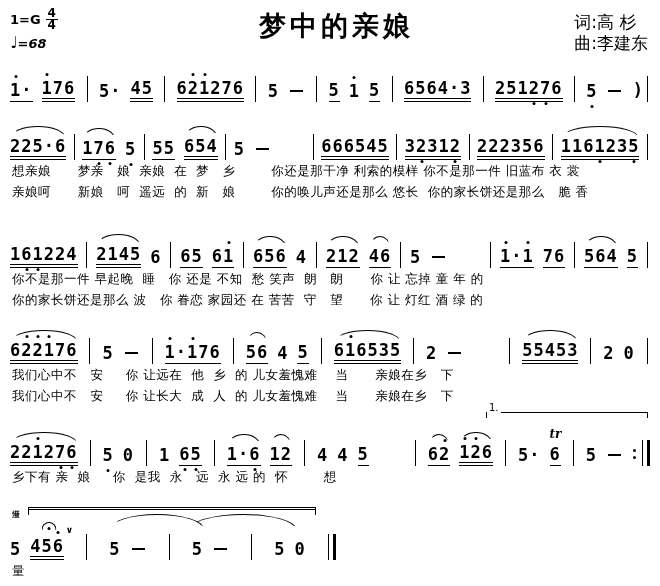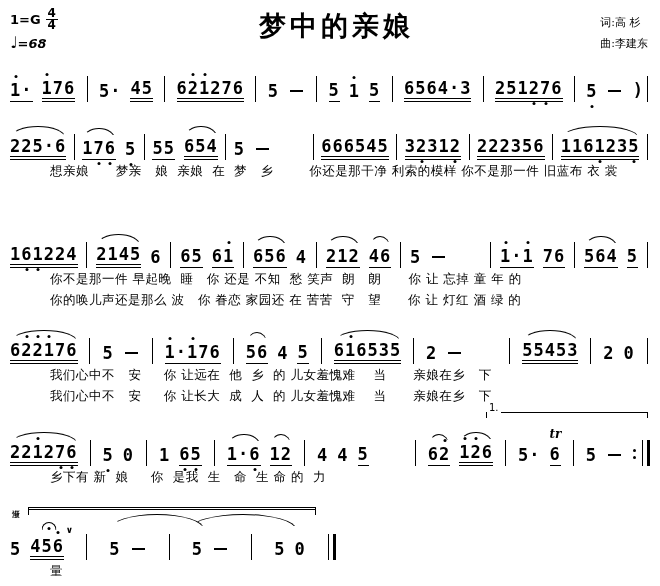--- a/index.html
+++ b/index.html
@@ -9,21 +9,21 @@
   
   #keyblock{position:absolute;left:10px;top:8px;font-weight:700;font-size:13px;line-height:15px;}
   .keyrow{display:flex;align-items:center;gap:5px;}
   .frac{display:inline-block;text-align:center;font-size:12px;line-height:11px;}
   .frac b{display:block;border-bottom:1px solid #000;padding:0 2px;}
   .frac i{display:block;font-style:normal;}
   #temporow{margin-top:4px;font-size:13px;font-style:italic;}
   #temporow .notechar{font-size:16px;}
   #title{position:absolute;left:13px;right:0;top:8px;text-align:center;
          font:700 27px "Liberation Serif","DejaVu Serif",serif;letter-spacing:4px;}
-  #credits{position:absolute;right:12px;top:12px;font-size:11px;line-height:21px;text-align:left;}
+  #credits{position:absolute;right:12px;top:12px;font-size:17px;line-height:21px;text-align:left;}
 
   
   .sys{position:absolute;left:8px;right:8px;}
   .sys.s1{top:62px;}
   .sys.s2{top:120px;}
   .sys.s3{top:228px;}
   .sys.s4{top:324px;}
   .sys.s5{top:426px;}
   .sys.s6{top:520px;left:8px;right:auto;width:330px;}
 
@@ -47,21 +47,21 @@
 
   .arc::before{content:"";position:absolute;top:-12px;left:1px;right:1px;height:9px;
        border:1.5px solid transparent;border-top-color:#000;
        border-radius:50% 50% 0 0/100% 100% 0 0;}
   .fer::after{content:"";position:absolute;top:-16px;left:55%;transform:translateX(-50%);
        width:13px;height:7px;border:1.5px solid #000;border-bottom:none;border-radius:13px 13px 0 0;}
   .ferdot{position:absolute;top:-11px;left:55%;transform:translateX(-50%);width:3px;height:3px;background:#000;border-radius:50%;}
   .trm{position:absolute;top:-19px;left:0;font:italic 700 12px "DejaVu Serif",serif;letter-spacing:0;}
   .vm{position:absolute;top:-13px;right:-10px;font:700 9px "DejaVu Sans",sans-serif;}
 
-  .lyr{font-size:12.5px;line-height:21px;white-space:pre;padding-left:4px;letter-spacing:.5px;margin-left:38px;}
+  .lyr{font-size:12.5px;line-height:21px;white-space:pre;padding-left:4px;letter-spacing:.5px;}
 
   
   .volta{position:absolute;top:-14px;right:4px;width:162px;height:6px;border-top:1px solid #000;}
   .volta::before,.volta::after{content:"";position:absolute;top:-1px;width:1px;height:6px;background:#000;}
   .volta::before{left:0;} .volta::after{right:0;}
   .volta span{position:absolute;left:1px;top:-11px;font-size:10px;background:#fff;padding:0 2px;}
 
   
   .lbracket{position:absolute;top:-13px;left:20px;width:288px;height:7px;border-top:3px double #000;}
   .lbracket::before,.lbracket::after{content:"";position:absolute;top:-3px;width:1px;height:8px;background:#000;}
@@ -276,20 +276,21 @@
             <span class="ch">2</span>
             <span class="ch">3</span>
             <span class="ch">5<i class="db"></i></span>
           </span>
         </span>
         <span class="endbar">
           <span class="bar"></span>
         </span>
       </div>
       <div class="lyr">想亲娘      梦亲   娘  亲娘  在  梦   乡        你还是那干净 利索的模样 你不是那一件 旧蓝布 衣 裳</div>
+      <div class="lyr">亲娘呵      新娘   呵  遥远  的  新   娘        你的唤儿声还是那么 悠长  你的家长饼还是那么   脆 香</div>
     </div>
     <div class="sys s3">
       <div class="notation">
         <span class="measure">
           <span class="grp u2">
             <span class="ch">1</span>
             <span class="ch">6<i class="db"></i></span>
             <span class="ch">1<i class="db"></i></span>
             <span class="ch">2</span>
             <span class="ch">2</span>
@@ -372,21 +373,21 @@
           </span>
           <span class="grp u1">
             <span class="ch">5</span>
           </span>
         </span>
         <span class="endbar">
           <span class="bar"></span>
         </span>
       </div>
       <div class="lyr">你不是那一件 早起晚  睡   你 还是 不知  愁 笑声  朗   朗      你 让 忘掉 童 年 的</div>
-      <div class="lyr">你的唤儿声还是那么 波   你 眷恋 家园还 在 苦苦  守   望      你 让 灯红 酒 绿 的</div>
+      <div class="lyr">你的家长饼还是那么 波   你 眷恋 家园还 在 苦苦  守   望      你 让 灯红 酒 绿 的</div>
     </div>
     <div class="sys s4">
       <div class="notation">
         <span class="measure">
           <span class="grp u2 arc">
             <span class="ch">6</span>
             <span class="ch">2<i class="da"></i></span>
             <span class="ch">2<i class="da"></i></span>
             <span class="ch">1<i class="da"></i></span>
             <span class="ch">7</span>
@@ -563,21 +564,21 @@
             <i></i>
             <i></i>
           </span>
           <span class="bar"></span>
           <span class="thick"></span>
         </span>
         <div class="volta">
           <span>1.</span>
         </div>
       </div>
-      <div class="lyr">乡下有 新  娘     你  是我  生   命  生 命 的  力</div>
+      <div class="lyr">乡下有 亲  娘     你  是我  永   远  永 远 的  怀        想</div>
     </div>
     <div class="sys s6">
       <div class="notation">
         <span class="measure">
           <span class="grp">
             <span class="ch">5</span>
           </span>
           <span class="grp u2 fer">
             <span class="ch">4</span>
             <span class="ch">5</span>

